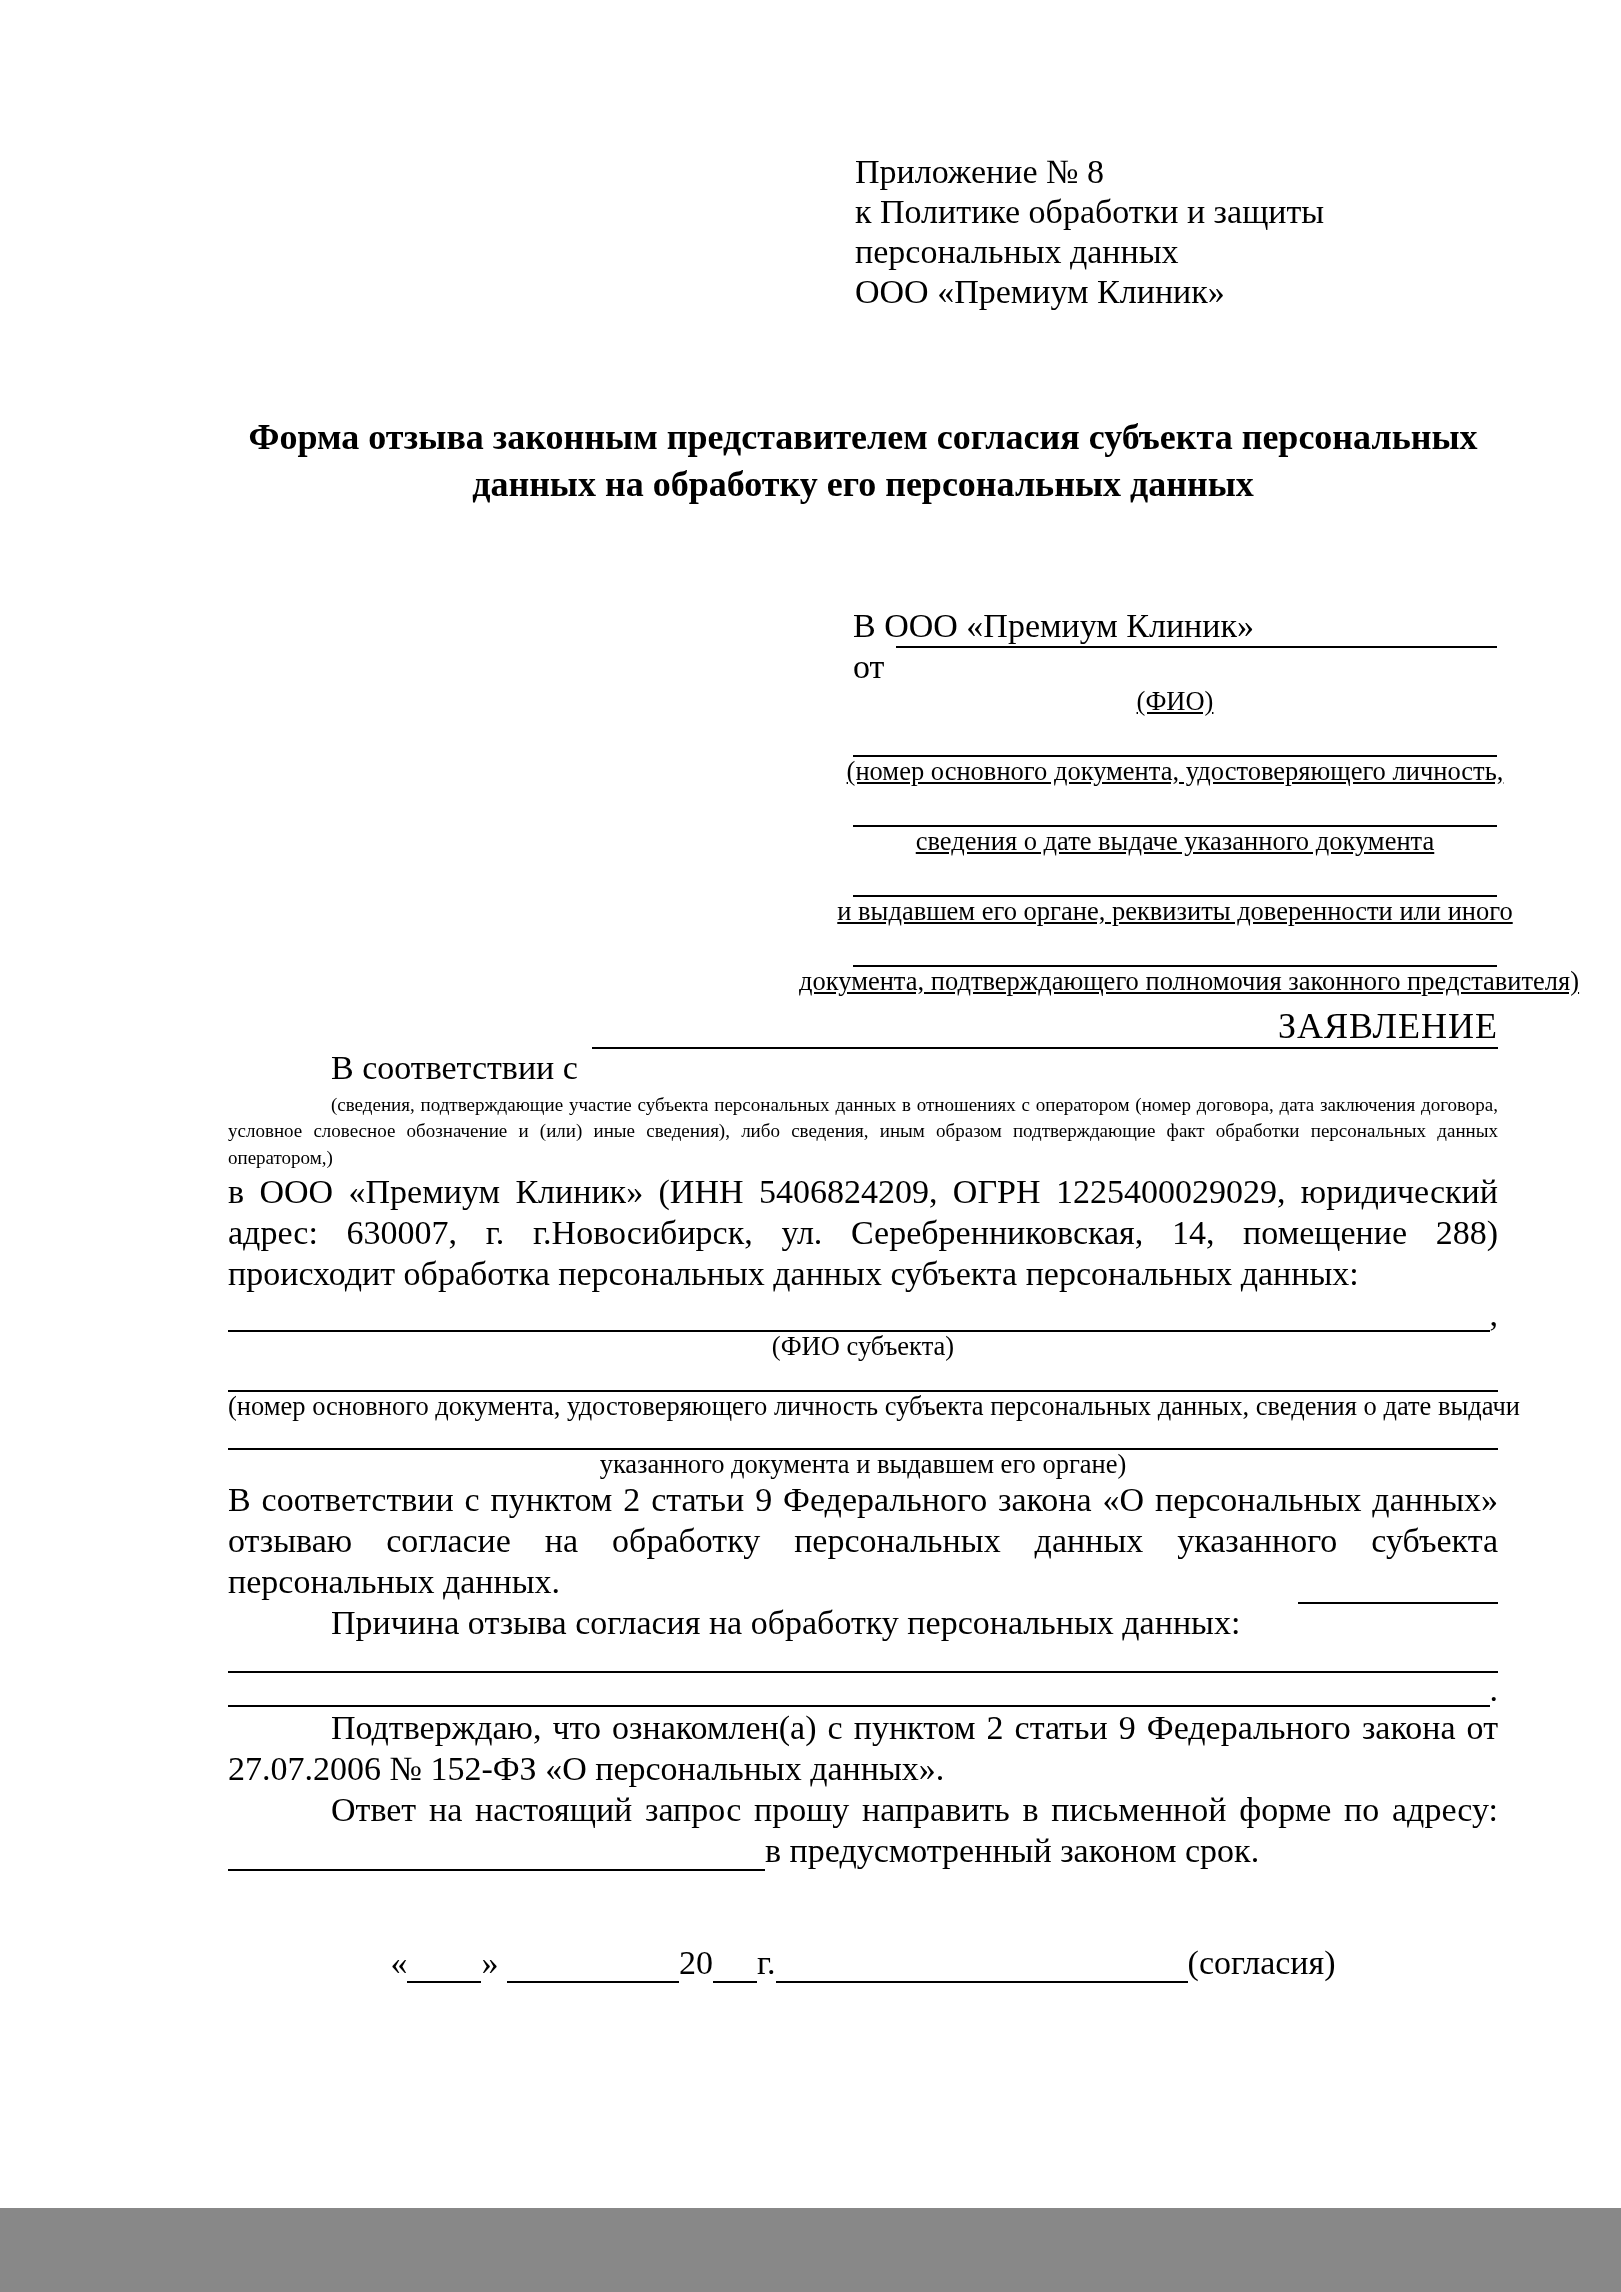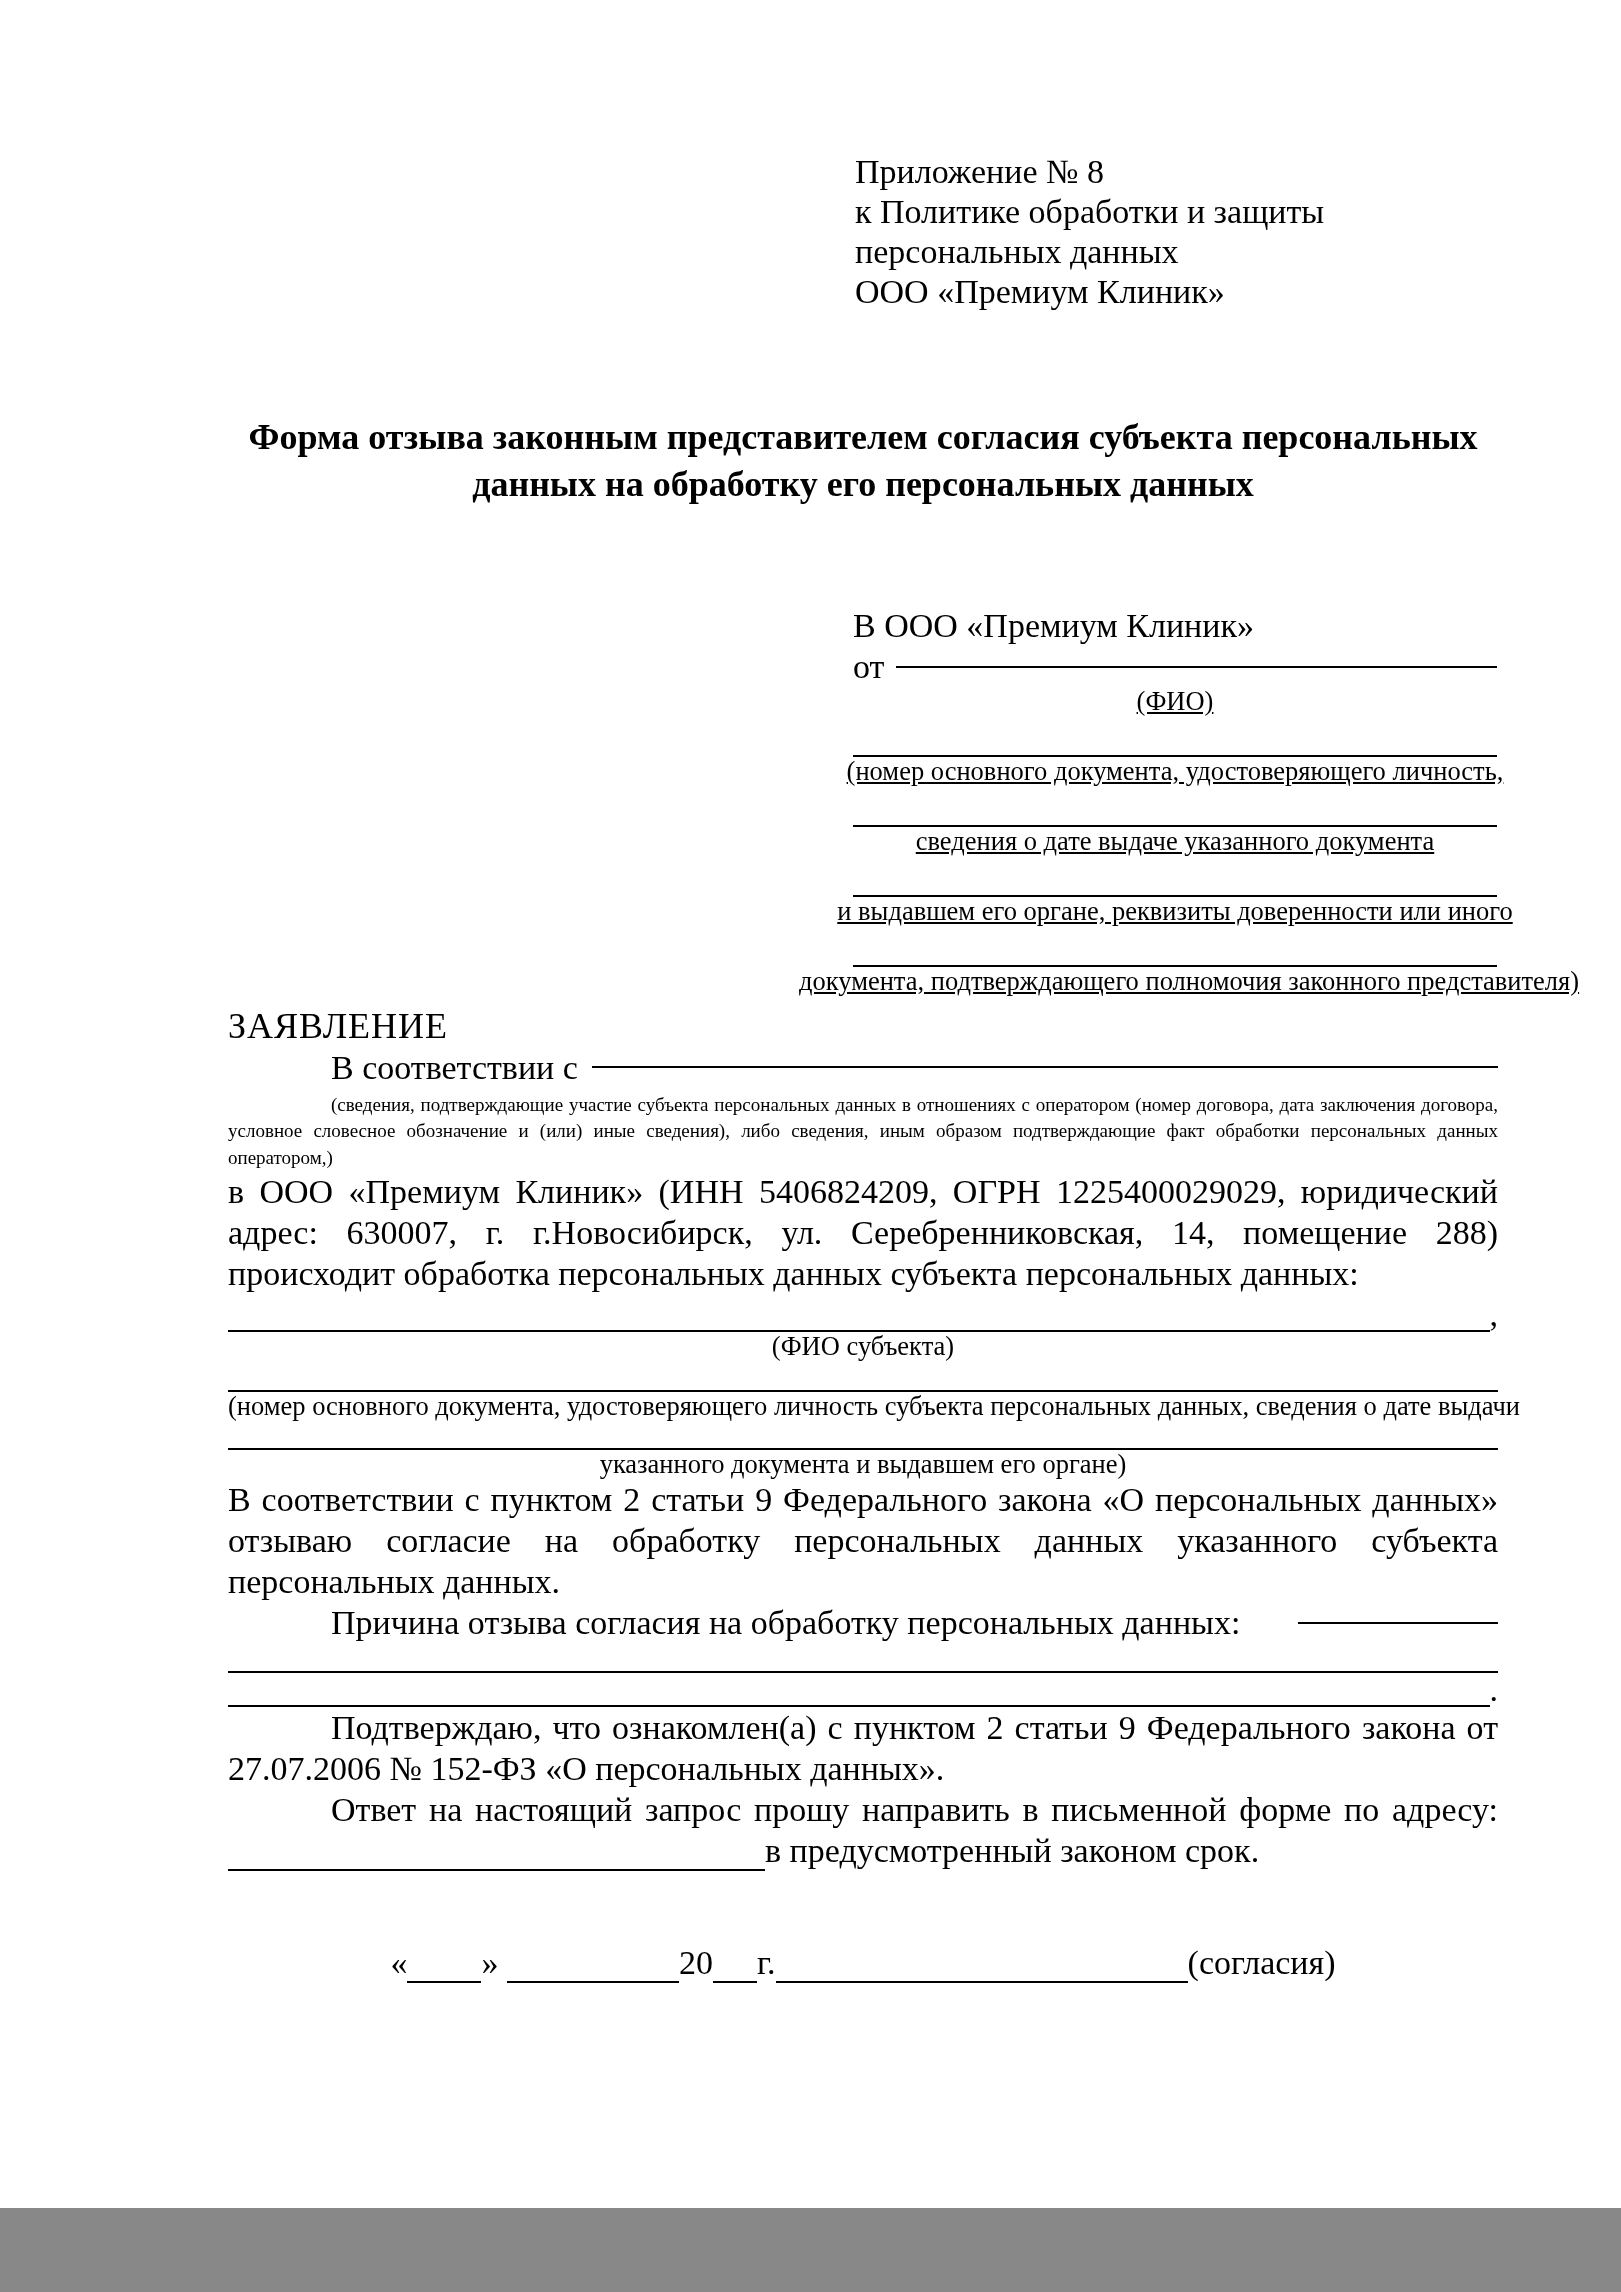--- a/index.html
+++ b/index.html
@@ -21,32 +21,32 @@
   
   .doc-title{
     margin:102px 0 0 0;
     text-align:center;
     font-weight:bold;
     font-size:36px;
     line-height:47px;
   }
   
   .addressee{margin-top:97px;margin-left:625px;width:644px;}
-  .flex-row{display:flex;align-items:center;}
+  .flex-row{display:flex;align-items:flex-start;}
   .fill{flex:1 1 auto;border-bottom:2.9px solid #000;}
   .from-label{margin-right:11.8px;}
   .addr-caption{
     font-size:26.5px;line-height:29px;text-align:center;
     white-space:nowrap;margin:0 -54px;text-decoration:underline;
   }
   .rule{border-bottom:2.9px solid #000;height:0;}
   .addr-rule{margin-top:39px;}
   
   .statement-heading{
-    margin-top:9.8px;text-align:left;
+    margin-top:9.8px;text-align:right;
     font-size:36px;letter-spacing:1px;
   }
   .accordance-row{padding-left:103px;}
   .note{
     margin-top:3.9px;
     font-size:19px;line-height:26.5px;
     text-align:justify;text-indent:103px;
   }
   p.body{margin:0;text-align:justify;}
   .operator-par{margin-top:2px;}

